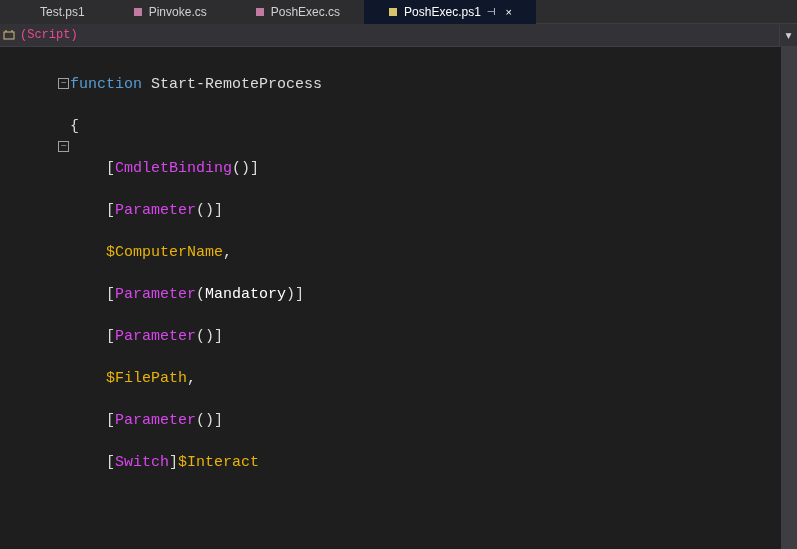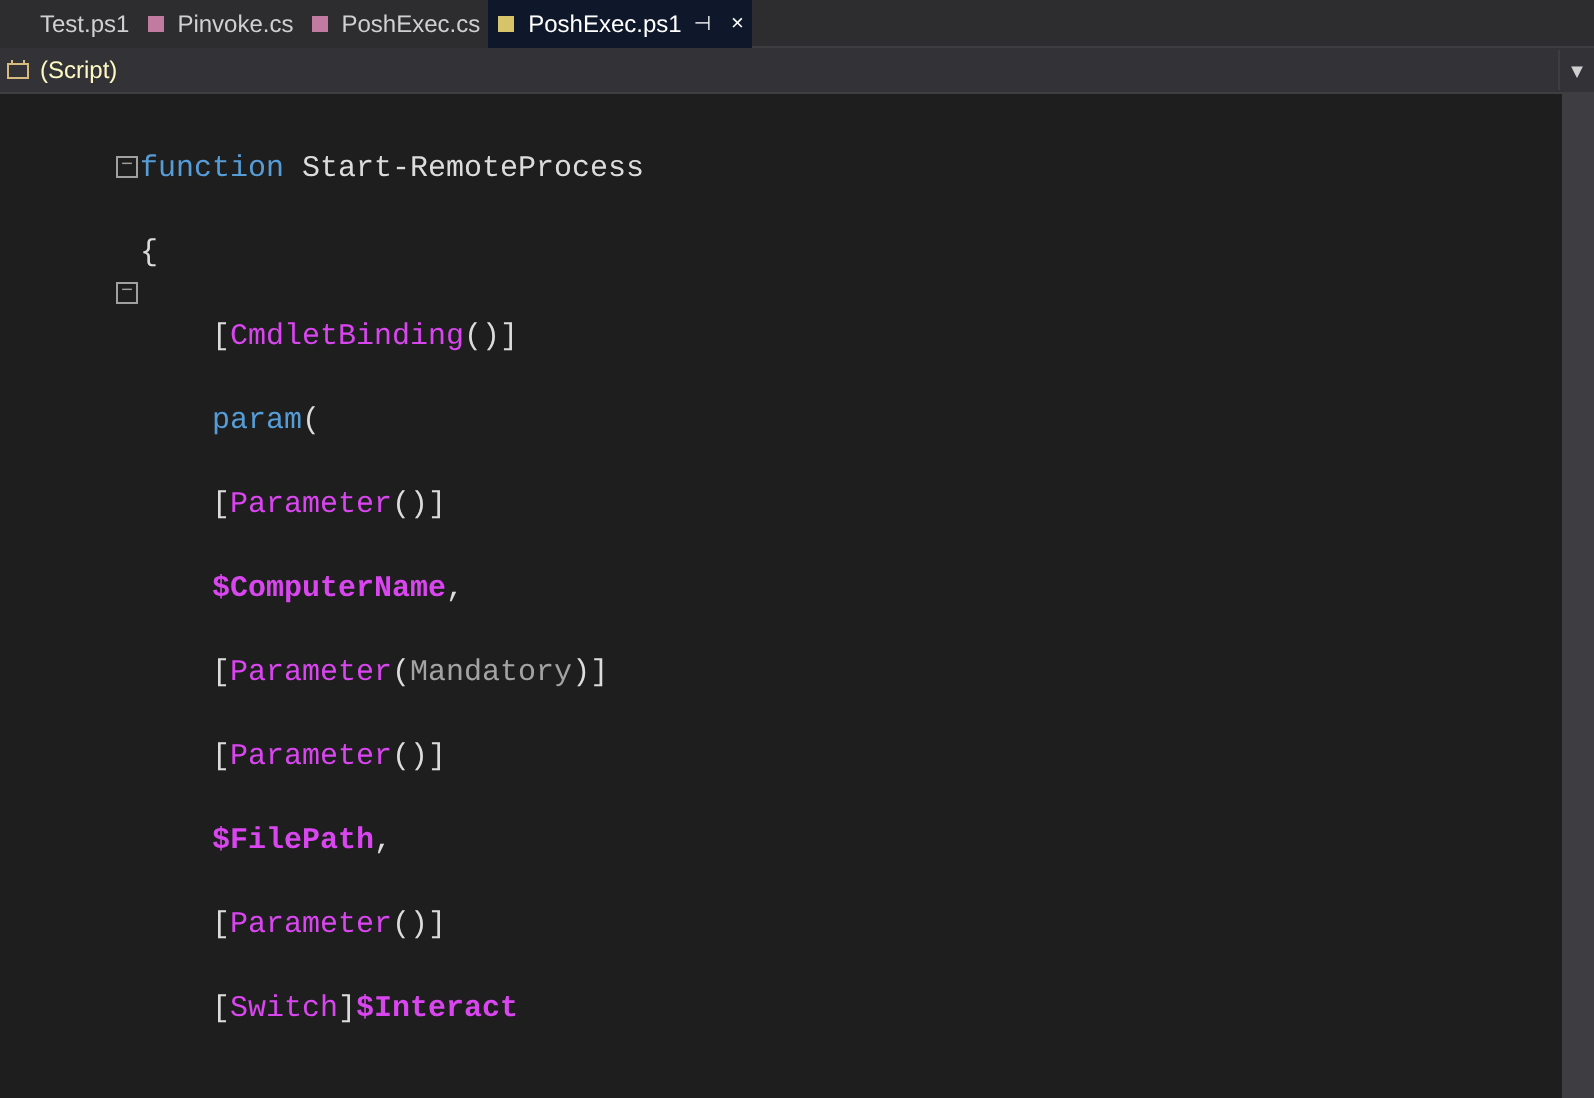--- a/index.html
+++ b/index.html
@@ -14,21 +14,21 @@
   }
   .tab-bar {
     display: flex;
     align-items: center;
     background: #2d2d30;
     height: 24px;
     border-bottom: 1px solid #3e3e42;
   }
   .tab {
     height: 24px;
-    padding: 0 4px;
+    padding: 0 24px;
     display: flex;
     align-items: center;
     gap: 6px;
     color: #d0d0d0;
     font-family: 'Segoe UI', sans-serif;
     font-size: 12px;
     cursor: pointer;
     background: #2d2d30;
   }
   .tab.active {
@@ -53,22 +53,22 @@
     background: #333337;
     border-bottom: 1px solid #3e3e42;
     padding-left: 2px;
     gap:4px;
   }
   .context-icon {
     width: 14px; height: 14px;
     display:inline-flex; align-items:center; justify-content:center;
   }
   .context-text {
-    color: #fef9c3;
-    font-family: Liberation Sans, sans-serif;
+    color: #ec4899;
+    font-family: Liberation Mono, monospace;
     font-size: 12px;
     flex: 1;
   }
   .context-dropdown {
     width: 18px;
     height: 20px;
     border-left: 1px solid #3e3e42;
     display:flex; align-items:center; justify-content:center;
     color:#d0d0d0;
     margin-left: 510px;
@@ -102,24 +102,24 @@
   .code {
     white-space: pre;
     padding-top: 6px;
     line-height: 21px;
     position: relative;
   }
   .line { height: 21px; }
   
   .kw { color: #569cd6; }       
   .type { color: #d946ef; }      
-  .param { color: #a3a3a3; margin-top: 20px; }    
+  .param { color: #ffffff; margin-top: 20px; }    
   .op { color: #b4b4b4; }
   .plain { color: #dcdcdc; }
-  .white { color: #d946ef; font-weight: bold; }
+  .white { color: #eab308; }
 
   .scrollbar {
     width: 16px;
     height: 100%;
     background: #3e3e42;
     position: absolute;
     right: 0; top:0;
   }
 </style>
 </head>
@@ -172,21 +172,20 @@
 
 <div class="editor">
   <div class="gutter">
     <div class="fold" style="top:31px">−</div>
     <div class="fold" style="top:94px">−</div>
   </div>
   <div class="code">
 <div class="line"><span class="kw">function</span><span class="plain"> Start-RemoteProcess</span></div>
 <div class="line"><span class="plain">{</span></div>
 <div class="line"><span class="plain">    [</span><span class="type">CmdletBinding</span><span class="plain">()]</span></div>
-<div class="line"><span class="kw">    param</span><span class="plain">(</span></div>
 <div class="line"><span class="plain">    [</span><span class="type">Parameter</span><span class="plain">()]</span></div>
 <div class="line"><span class="white">    $ComputerName</span><span class="plain">,</span></div>
 <div class="line"><span class="plain">    [</span><span class="type">Parameter</span><span class="plain">(</span><span class="param">Mandatory</span><span class="plain">)]</span></div>
 <div class="line"><span class="plain">    [</span><span class="type">Parameter</span><span class="plain">()]</span></div>
 <div class="line"><span class="white">    $FilePath</span><span class="plain">,</span></div>
 <div class="line"><span class="plain">    [</span><span class="type">Parameter</span><span class="plain">()]</span></div>
 <div class="line"><span class="plain">    [</span><span class="type">Switch</span><span class="plain">]</span><span class="white">$Interact</span></div>
 
 
 

